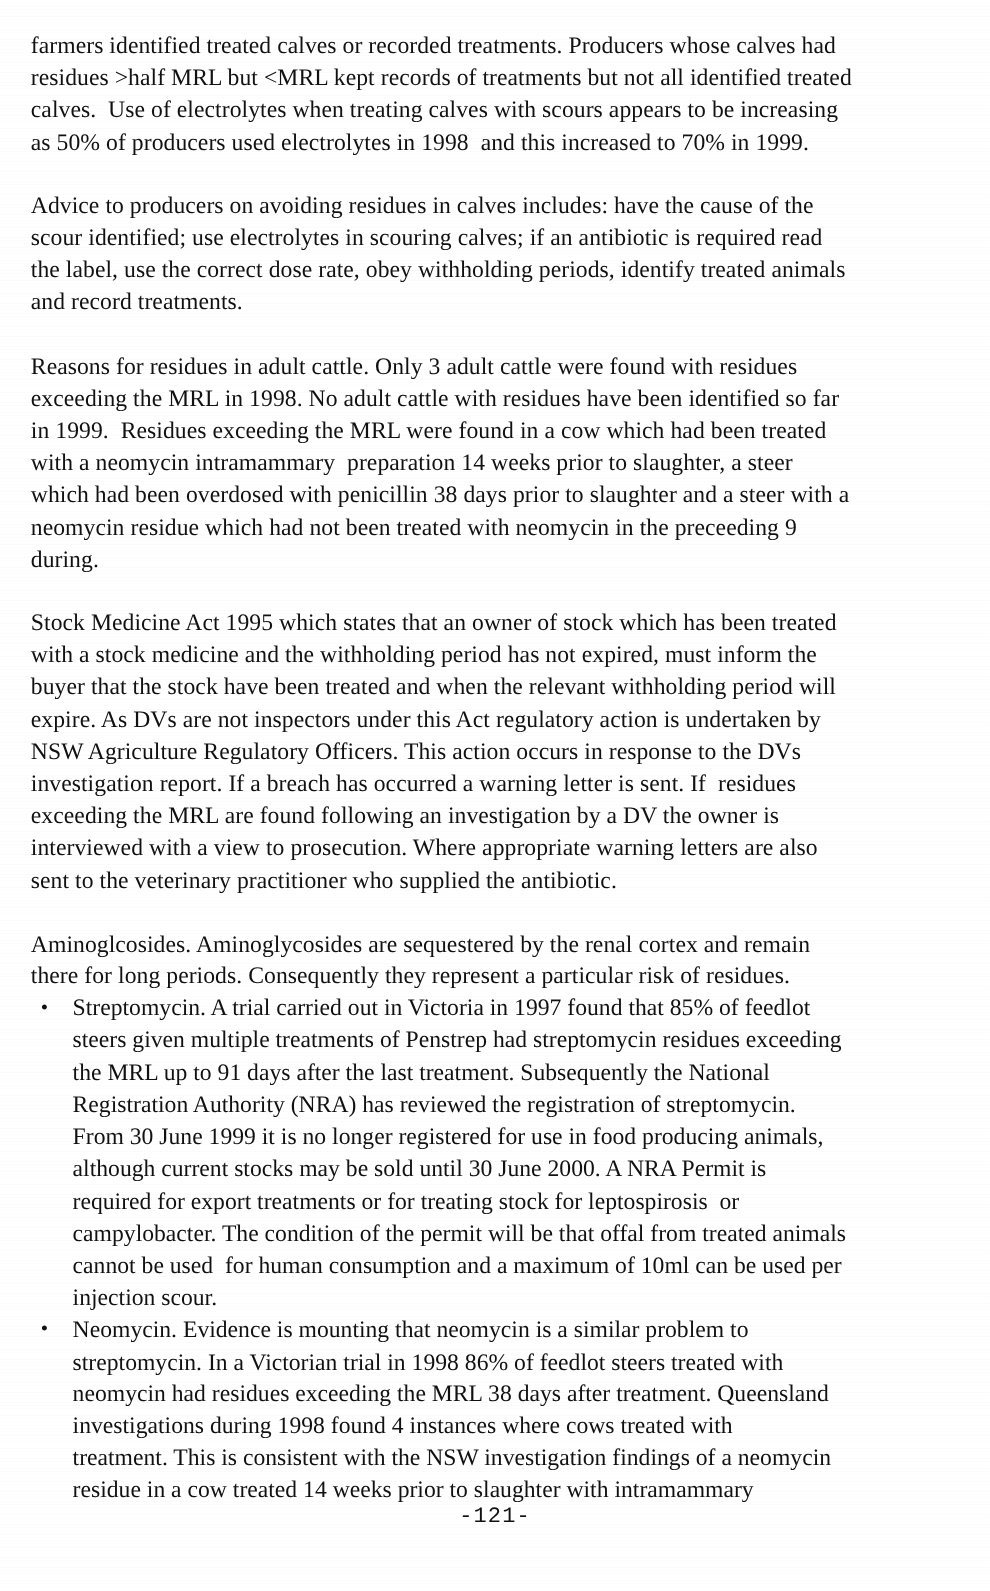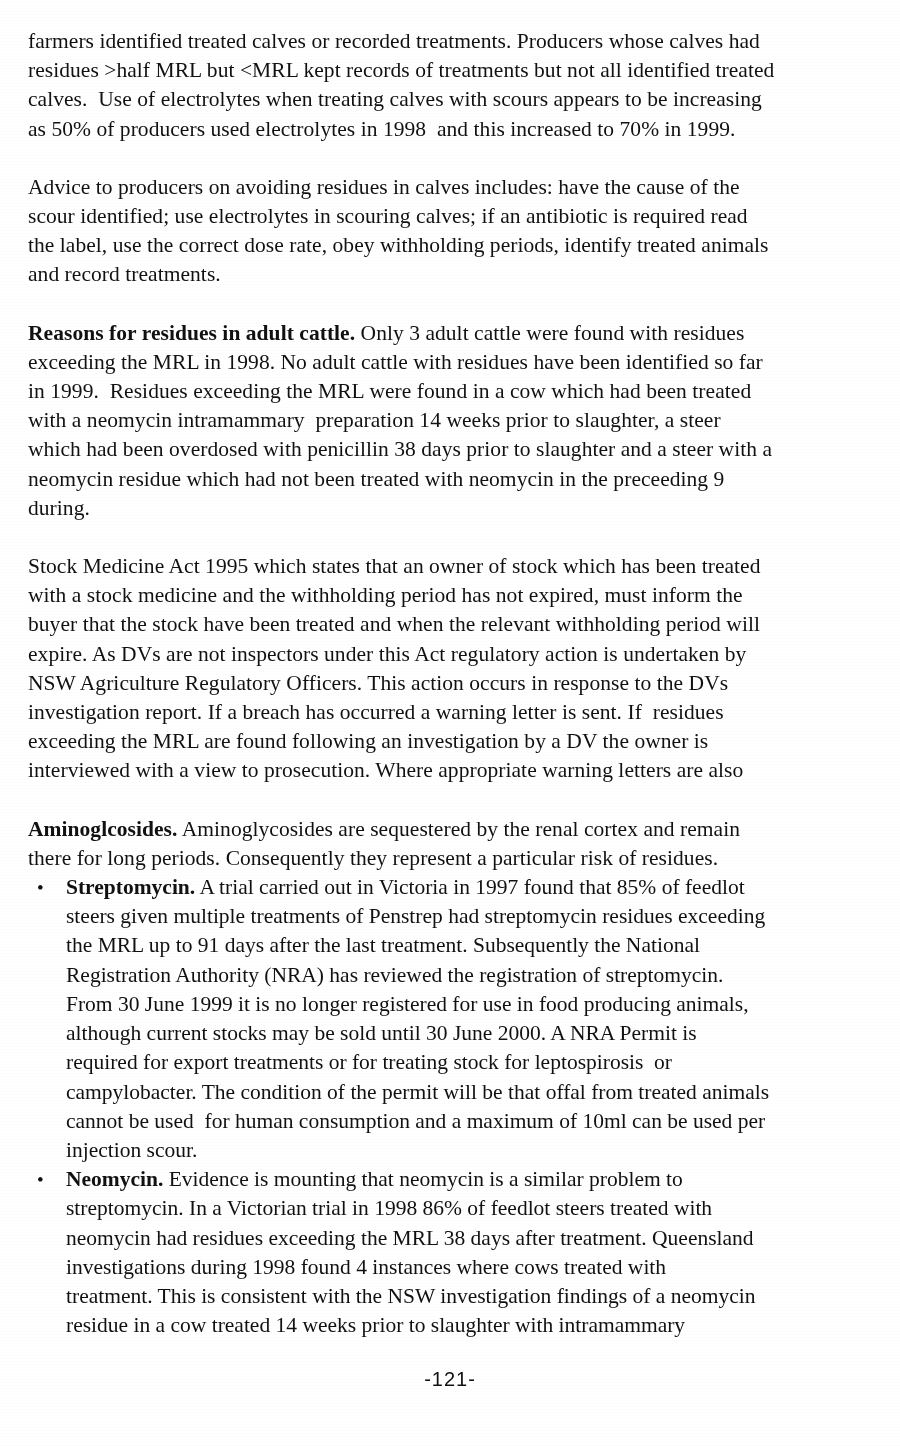--- a/index.html
+++ b/index.html
@@ -38,21 +38,21 @@
   }
   .para .ln {
     display: block;
     white-space: pre;
   }
   .gap {
     display: block;
     height: 29px;
   }
   b, .bold {
-    font-weight: bold;
+    font-weight: normal;
   }
   .bullet-list {
     margin: 0;
     padding: 0;
     list-style: none;
   }
   .bullet-item {
     position: relative;
     padding-left: 38px;
     font-size: 21.5px;
@@ -70,21 +70,21 @@
   .bullet-item .ln {
     display: block;
     white-space: pre;
   }
   .footer {
     position: absolute;
     left: 0;
     top: 1368px;
     width: 900px;
     text-align: center;
-    font-family: Liberation Sans, sans-serif;
+    font-family: Liberation Mono, monospace;
     font-size: 20px;
     letter-spacing: 1px;
     color: #111111;
   }
   
   .scan-noise {
     position: absolute;
     left: 0; top: 0;
     width: 900px; height: 1446px;
     pointer-events: none;
@@ -131,20 +131,21 @@
 
     <div class="para">
       <span class="ln">Stock Medicine Act 1995 which states that an owner of stock which has been treated</span>
       <span class="ln">with a stock medicine and the withholding period has not expired, must inform the</span>
       <span class="ln">buyer that the stock have been treated and when the relevant withholding period will</span>
       <span class="ln">expire. As DVs are not inspectors under this Act regulatory action is undertaken by</span>
       <span class="ln">NSW Agriculture Regulatory Officers. This action occurs in response to the DVs</span>
       <span class="ln">investigation report. If a breach has occurred a warning letter is sent. If  residues</span>
       <span class="ln">exceeding the MRL are found following an investigation by a DV the owner is</span>
       <span class="ln">interviewed with a view to prosecution. Where appropriate warning letters are also</span>
+      <span class="ln">sent to the veterinary practitioner who supplied the antibiotic.</span>
     </div>
 
     <span class="gap"></span>
 
     <div class="para">
       <span class="ln"><b>Aminoglcosides.</b><span> Aminoglycosides are sequestered by the renal cortex and remain</span></span>
       <span class="ln">there for long periods. Consequently they represent a particular risk of residues.</span>
     </div>
 
     <ul class="bullet-list">

